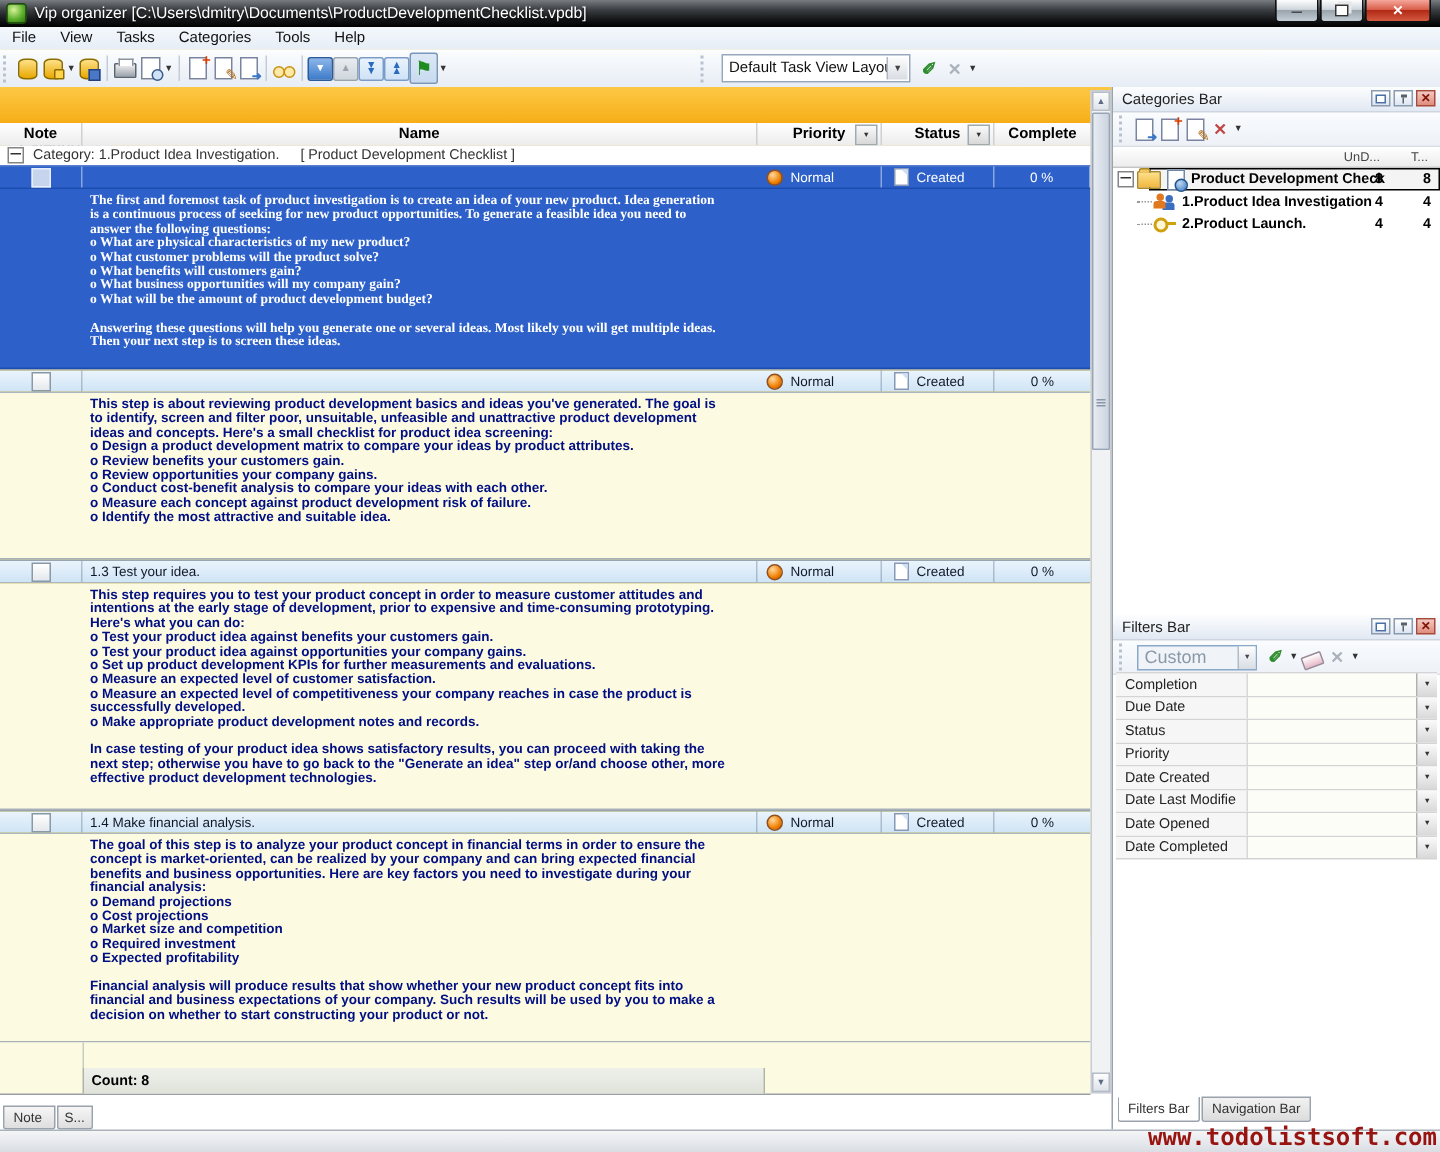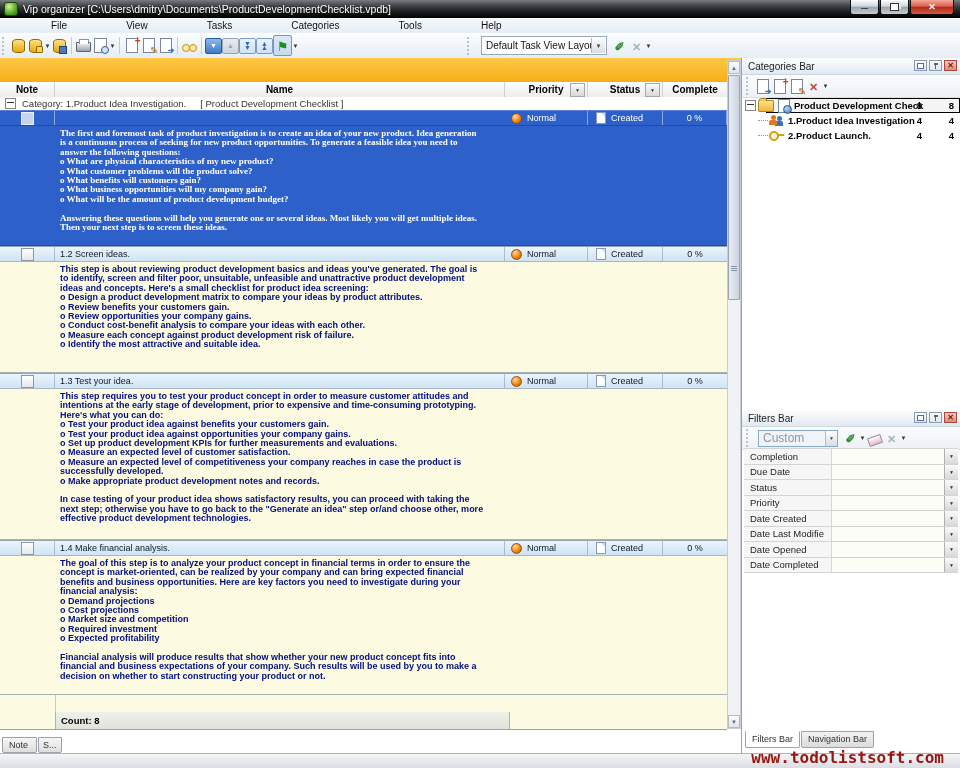--- a/index.html
+++ b/index.html
@@ -20,21 +20,21 @@
     display:flex;align-items:center;justify-content:center;color:#222;font-size:9px;margin-left:1px;}
   .wbtn.min{width:27px}.wbtn.max{width:27px}
   .wbtn.close{width:42px;background:linear-gradient(#f4a69b,#d9604c 45%,#b22a16 50%,#d4593f);color:#fff;}
   .g-min::before{content:"—";font-size:7px;font-weight:bold;}
   .g-restore{width:7px;height:6px;border:1px solid #333;background:#fff;box-shadow:2px -2px 0 -0px #e8e8e8;}
   .g-x::before{content:"✕";font-size:9px;font-weight:bold;}
 
   
   .menubar{position:absolute;left:0;top:18px;width:960px;height:15px;background:linear-gradient(#f4f8fc,#e6edf6);
     display:flex;align-items:center;font-size:10px;color:#111;border-bottom:1px solid #d8dfe8;}
-  .menu-item{padding:1px 8px;cursor:default;margin-left:43px;}
+  .menu-item{padding:1px 8px;cursor:default;}
 
   
   .toolbar{position:absolute;left:0;top:33px;width:960px;height:25px;
     background:linear-gradient(#fbfdff,#e7edf5);display:flex;align-items:center;border-bottom:1px solid #cfd6e0;}
   .tb-grip{width:4px;height:18px;margin:0 2px;border-left:2px dotted #b8c2ce;}
   .tb-sep{width:1px;height:17px;background:#c4ccd6;margin:0 3px;}
   .tbtn{width:17px;height:19px;display:flex;align-items:center;justify-content:center;border-radius:2px;}
   .tbtn.pressed{border:1px solid #7a96b8;background:linear-gradient(#dcE8f5,#c8daf0);}
   .dd-arrow{font-size:6px;color:#333;width:7px;text-align:center;}
   .dd-arrow::before{content:"▼";}
@@ -183,21 +183,21 @@
   .rtabs{position:absolute;left:745px;top:731px;height:17px;display:flex;font-size:9px;color:#333;}
   .rtab{padding:2px 6px 0 6px;border:1px solid #9aa2ac;background:linear-gradient(#f2f2f2,#dcdcdc);margin-right:1px;border-radius:0 0 2px 2px;}
   .rtab.active{background:#fff;border-top-color:#fff;}
 
   
   .ltabs{position:absolute;left:2px;top:737px;height:16px;display:flex;font-size:9px;color:#333;}
   .ltab{border:1px solid #9aa2ac;background:linear-gradient(#f6f6f6,#dedede);padding:2px 8px 0 6px;margin-right:1px;border-radius:0 0 2px 2px;}
   .ltab.small{padding:2px 4px 0 4px;}
 
   .statusbar{position:absolute;left:0;top:753px;width:960px;height:15px;background:linear-gradient(#f4f5f7,#d8dce2);border-top:1px solid #aab2bc;}
-  .watermark{position:absolute;right:16px;top:748px;font-family:"DejaVu Sans Mono",monospace;font-weight:bold;font-size:16px;color:#981410;letter-spacing:0px;}
+  .watermark{position:absolute;right:2px;top:748px;font-family:"DejaVu Sans Mono",monospace;font-weight:bold;font-size:16px;color:#981410;letter-spacing:0px;}
 </style>
 </head>
 <body>
 
 <div id="app">
 
   <div class="titlebar">
     <span class="app-icon"></span>
     <span class="title-text">Vip organizer [C:\Users\dmitry\Documents\ProductDevelopmentChecklist.vpdb]</span>
     <div class="win-btns">
@@ -343,23 +343,20 @@
 o What benefits will customers gain?
 o What business opportunities will my company gain?
 o What will be the amount of product development budget?
 
 Answering these questions will help you generate one or several ideas. Most likely you will get multiple ideas. Then your next step is to screen these ideas.</div>
   </div>
 
   <div class="t-head" style="top:246px;">
     <div class="tc tc-done">
         <span class="cb"></span>
-      </div>
-    <div class="tc tc-name">
-        <span>1.2 Screen ideas.</span>
       </div>
     <div class="tc tc-prio">
         <span class="ball"></span>
         <span>Normal</span>
       </div>
     <div class="tc tc-status">
         <span class="page"></span>
         <span>Created</span>
       </div>
     <div class="tc tc-comp">
@@ -467,20 +464,24 @@
       <div class="tbtn">
           <span class="i-sheet new"></span>
         </div>
       <div class="tbtn">
           <span class="i-sheet edit"></span>
         </div>
       <div class="tbtn">
           <span class="i-xgray red"></span>
         </div>
       <span class="dd-arrow"></span>
+    </div>
+    <div class="tree-header">
+      <span class="th-und">UnD...</span>
+      <span class="th-tot">T...</span>
     </div>
     <div class="tree-row root-sel">
       <span class="sel-box"></span>
       <span class="expander" style="margin:0 2px 0 3px;"></span>
       <span class="i-folder"></span>
       <span class="i-root" style="margin-left:4px;"></span>
       <span style="margin-left:4px;white-space:nowrap;">Product Development Check</span>
       <span class="cnt1">8</span>
       <span class="cnt2">8</span>
     </div>

